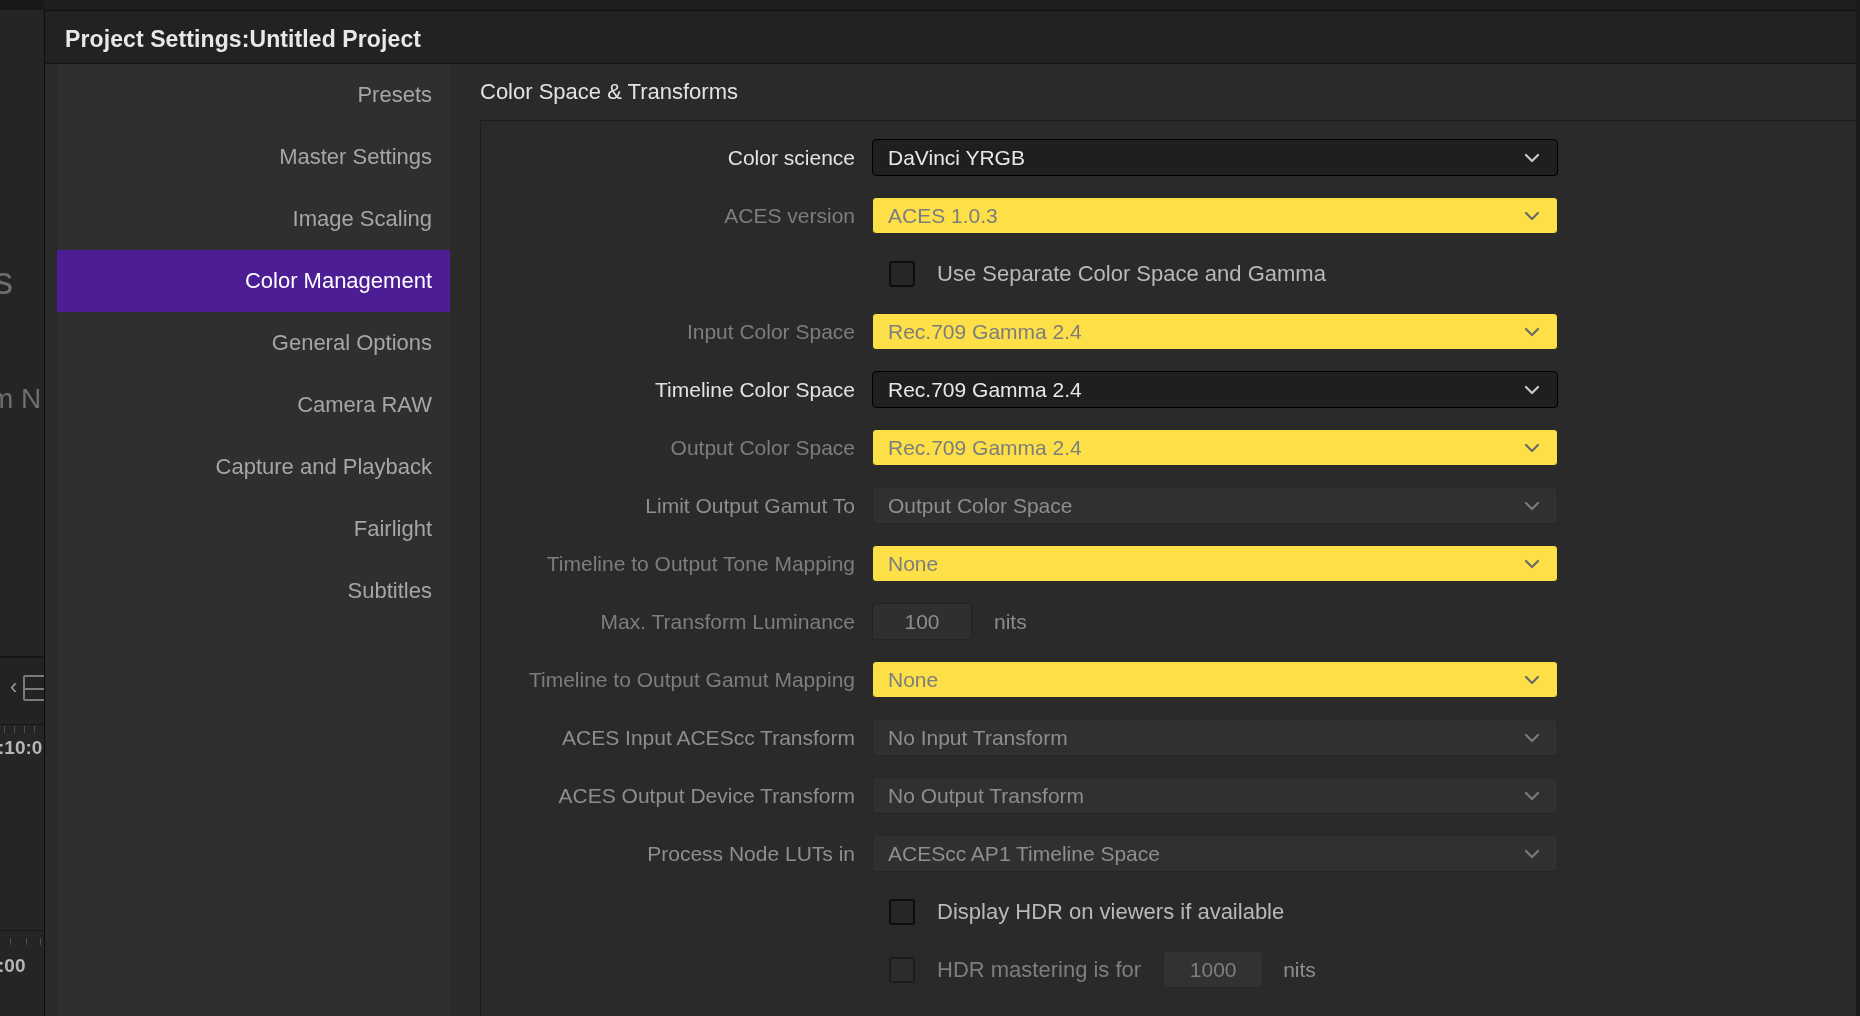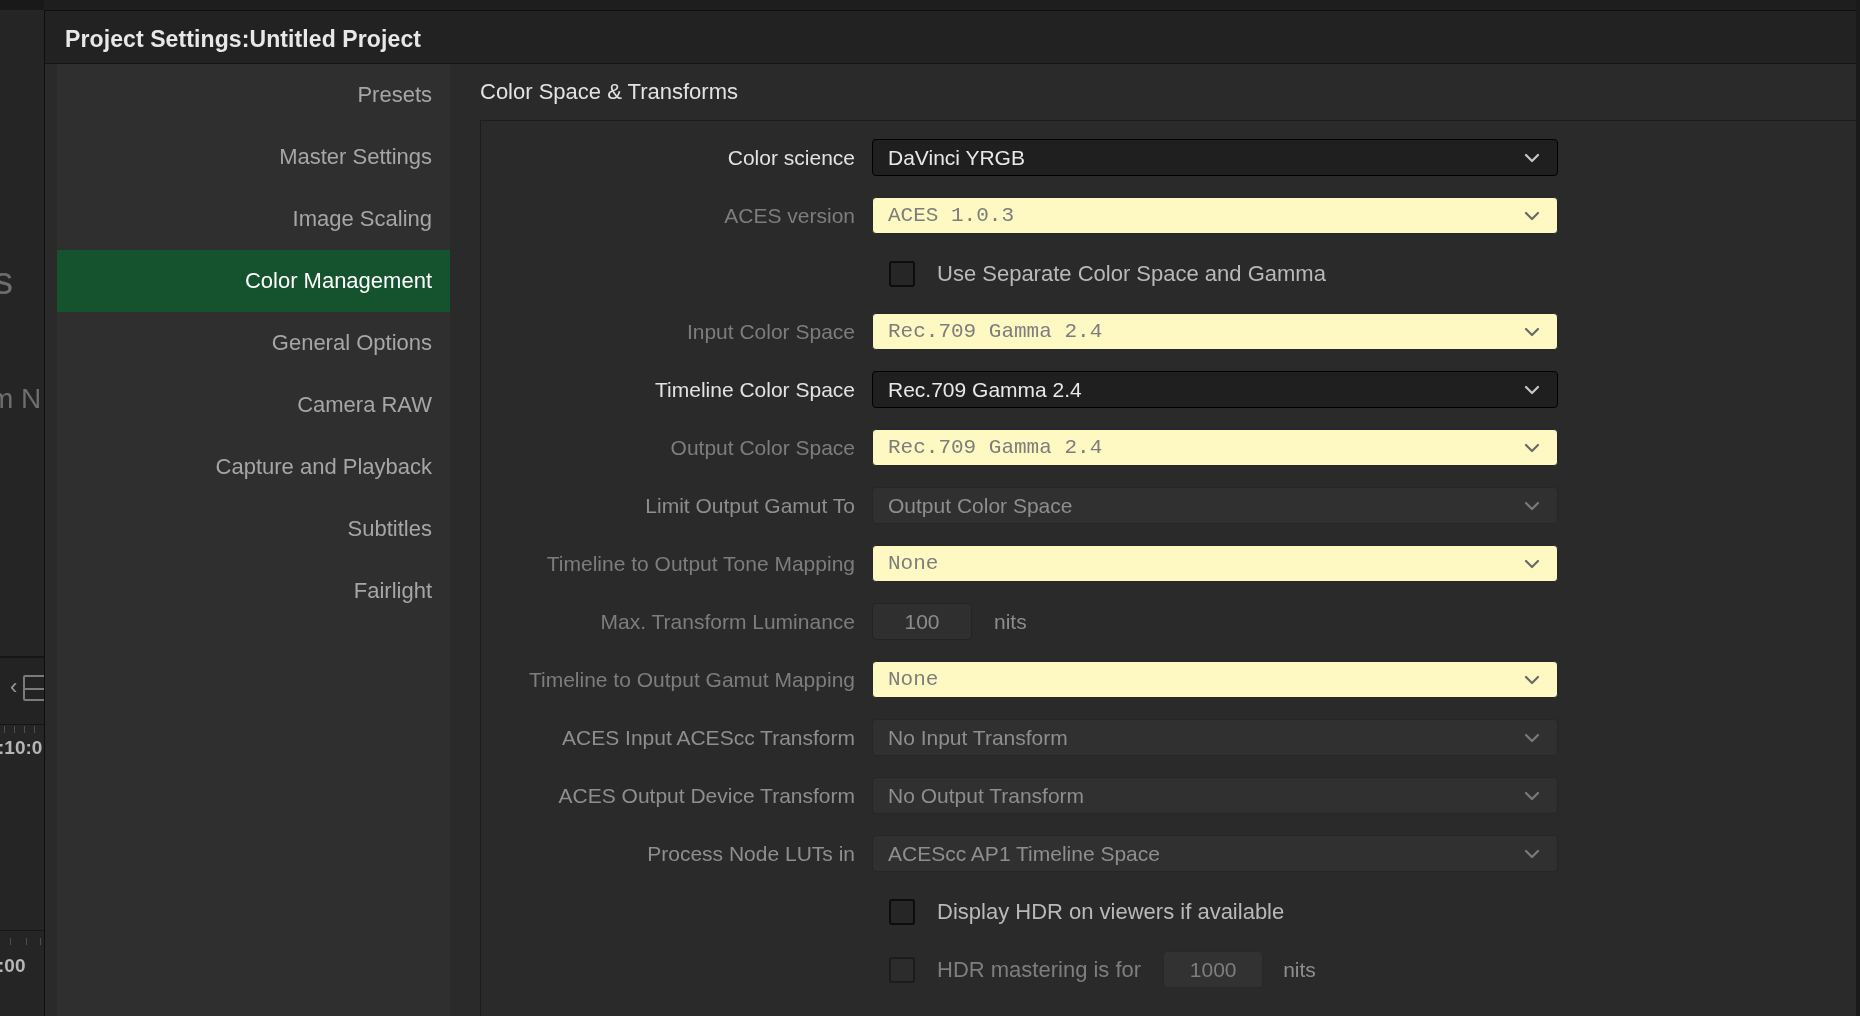--- a/index.html
+++ b/index.html
@@ -137,21 +137,21 @@
     height: 62px;
     line-height: 62px;
     text-align: right;
     padding-right: 28px;
     color: #a6a6a6;
     font-size: 22px;
     white-space: nowrap;
     cursor: default;
   }
   .side-item.selected {
-    background: #14532d;
+    background: #4c1d95;
     color: #ffffff;
   }
 
   
   .content {
     position: absolute;
     left: 405px; top: 0;
     right: 0; height: 952px;
     background: #2a2a2a;
   }
@@ -225,23 +225,22 @@
   .dropdown .chev svg { display: block; }
 
   .row.enabled .dropdown {
     background: #1f1f1f;
     border: 1px solid #000000;
   }
   .row.enabled .dropdown .value { color: #e8e8e8; }
   .row.enabled .label { color: #e2e2e2; }
 
   .row.dim .dropdown {
-    background: #fef9c3;
+    background: #fde047;
     border: 1px solid #272727;
-    font-family: Liberation Mono, monospace;
   }
   .row.dim .dropdown .value { color: #7d7d7d; }
   .row.dim .chev svg polyline { stroke: #6a6a6a; }
 
   .row.dim2 .dropdown {
     background: #303030;
     border: 1px solid #262626;
   }
   .row.dim2 .dropdown .value { color: #8e8e8e; }
   .row.dim2 .chev svg polyline { stroke: #7a7a7a; }
@@ -357,22 +356,22 @@
     <div class="body">
 
       <div class="sidebar">
         <div class="side-item">Presets</div>
         <div class="side-item">Master Settings</div>
         <div class="side-item">Image Scaling</div>
         <div class="side-item selected">Color Management</div>
         <div class="side-item">General Options</div>
         <div class="side-item">Camera RAW</div>
         <div class="side-item">Capture and Playback</div>
+        <div class="side-item">Fairlight</div>
         <div class="side-item">Subtitles</div>
-        <div class="side-item">Fairlight</div>
       </div>
 
       <div class="content">
         <div class="content-title">Color Space &amp; Transforms</div>
 
         <div class="panel">
           <div class="rows">
 
             <div class="spacer-md"></div>
 

